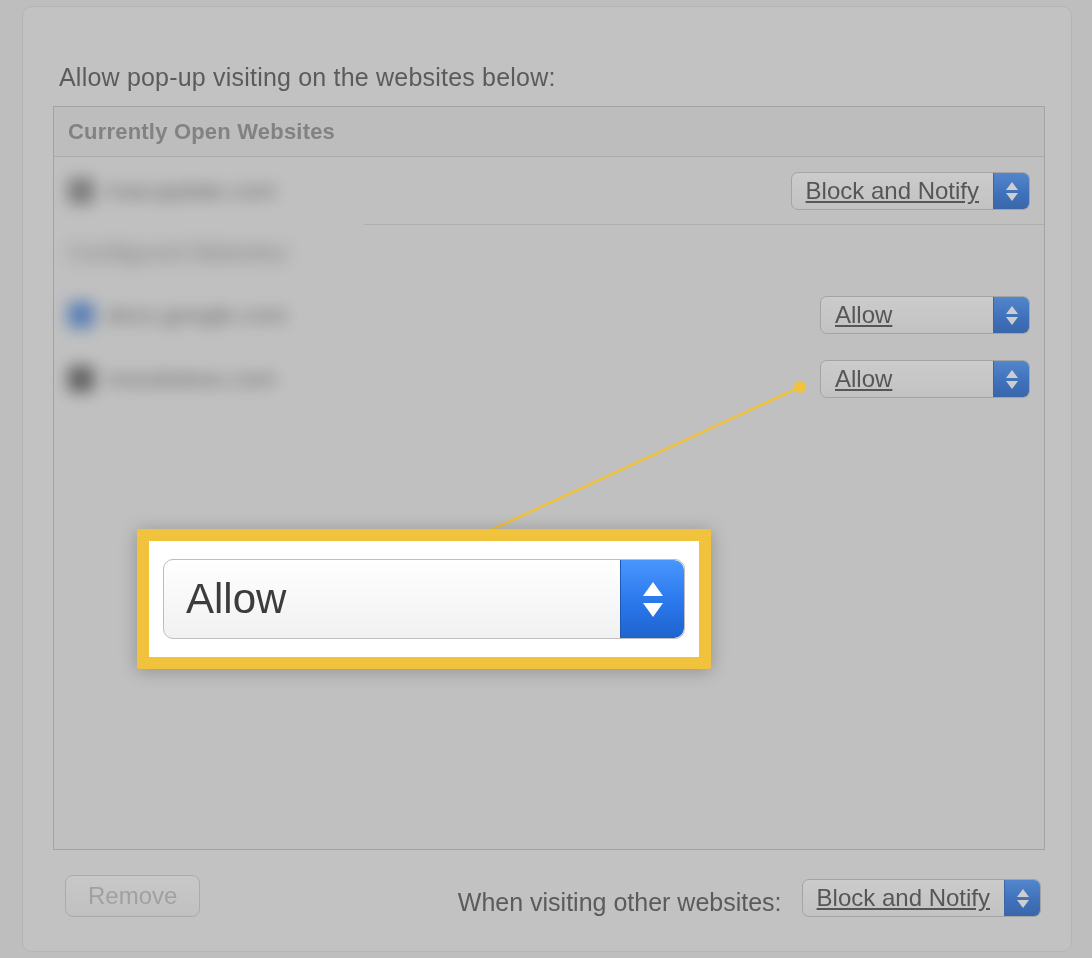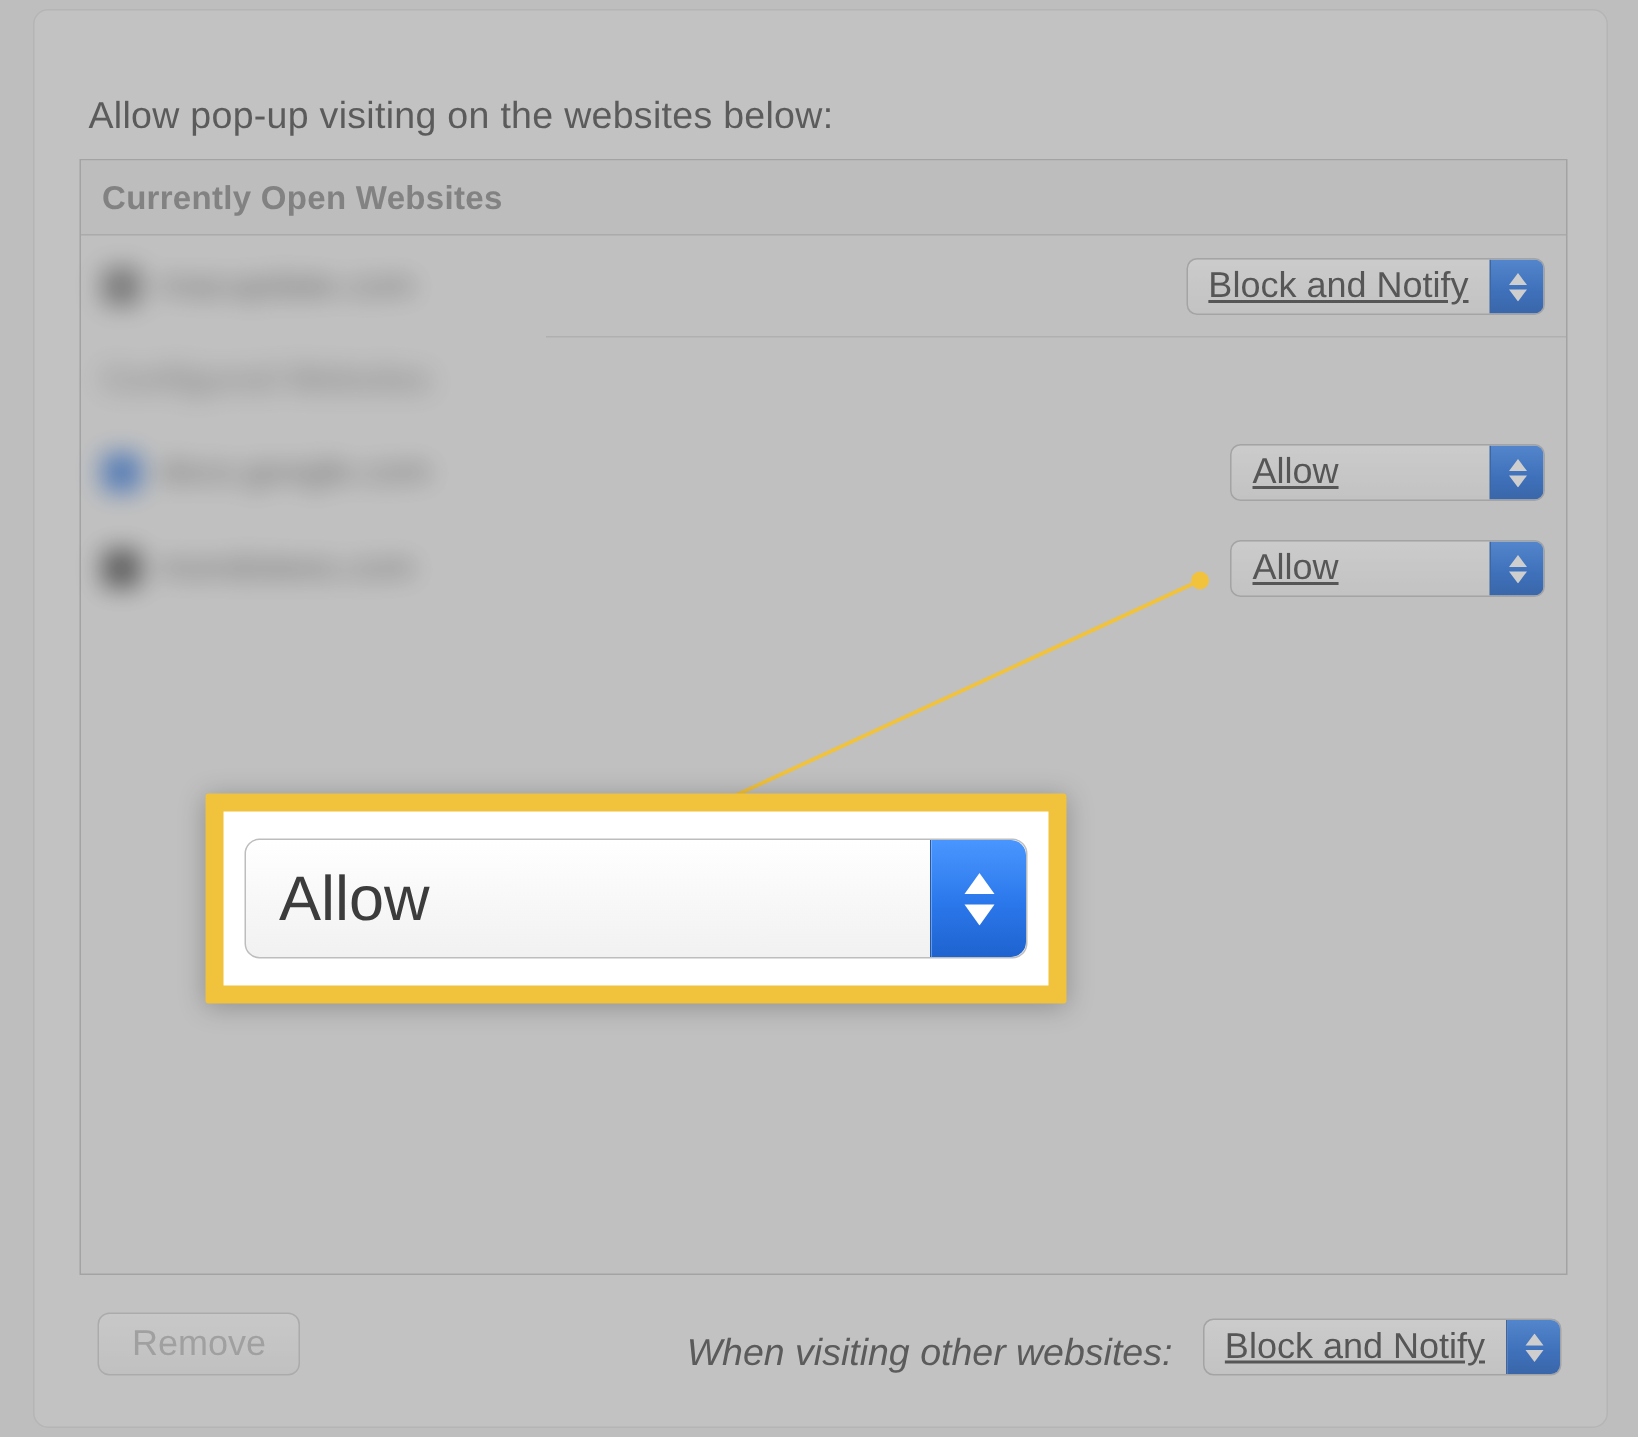--- a/index.html
+++ b/index.html
@@ -166,21 +166,20 @@
     font-size: 24px;
     color: #b8b8b8;
     display: inline-flex;
     align-items: center;
   }
 
   .footer-label {
     margin-left: auto;
     font-size: 25px;
     color: #4b4b4b;
-    font-style: italic;
   }
 
   
   .dim-overlay {
     position: absolute;
     inset: 0;
     background: rgba(120,120,120,0.36);
     pointer-events: none;
     z-index: 50;
   }

